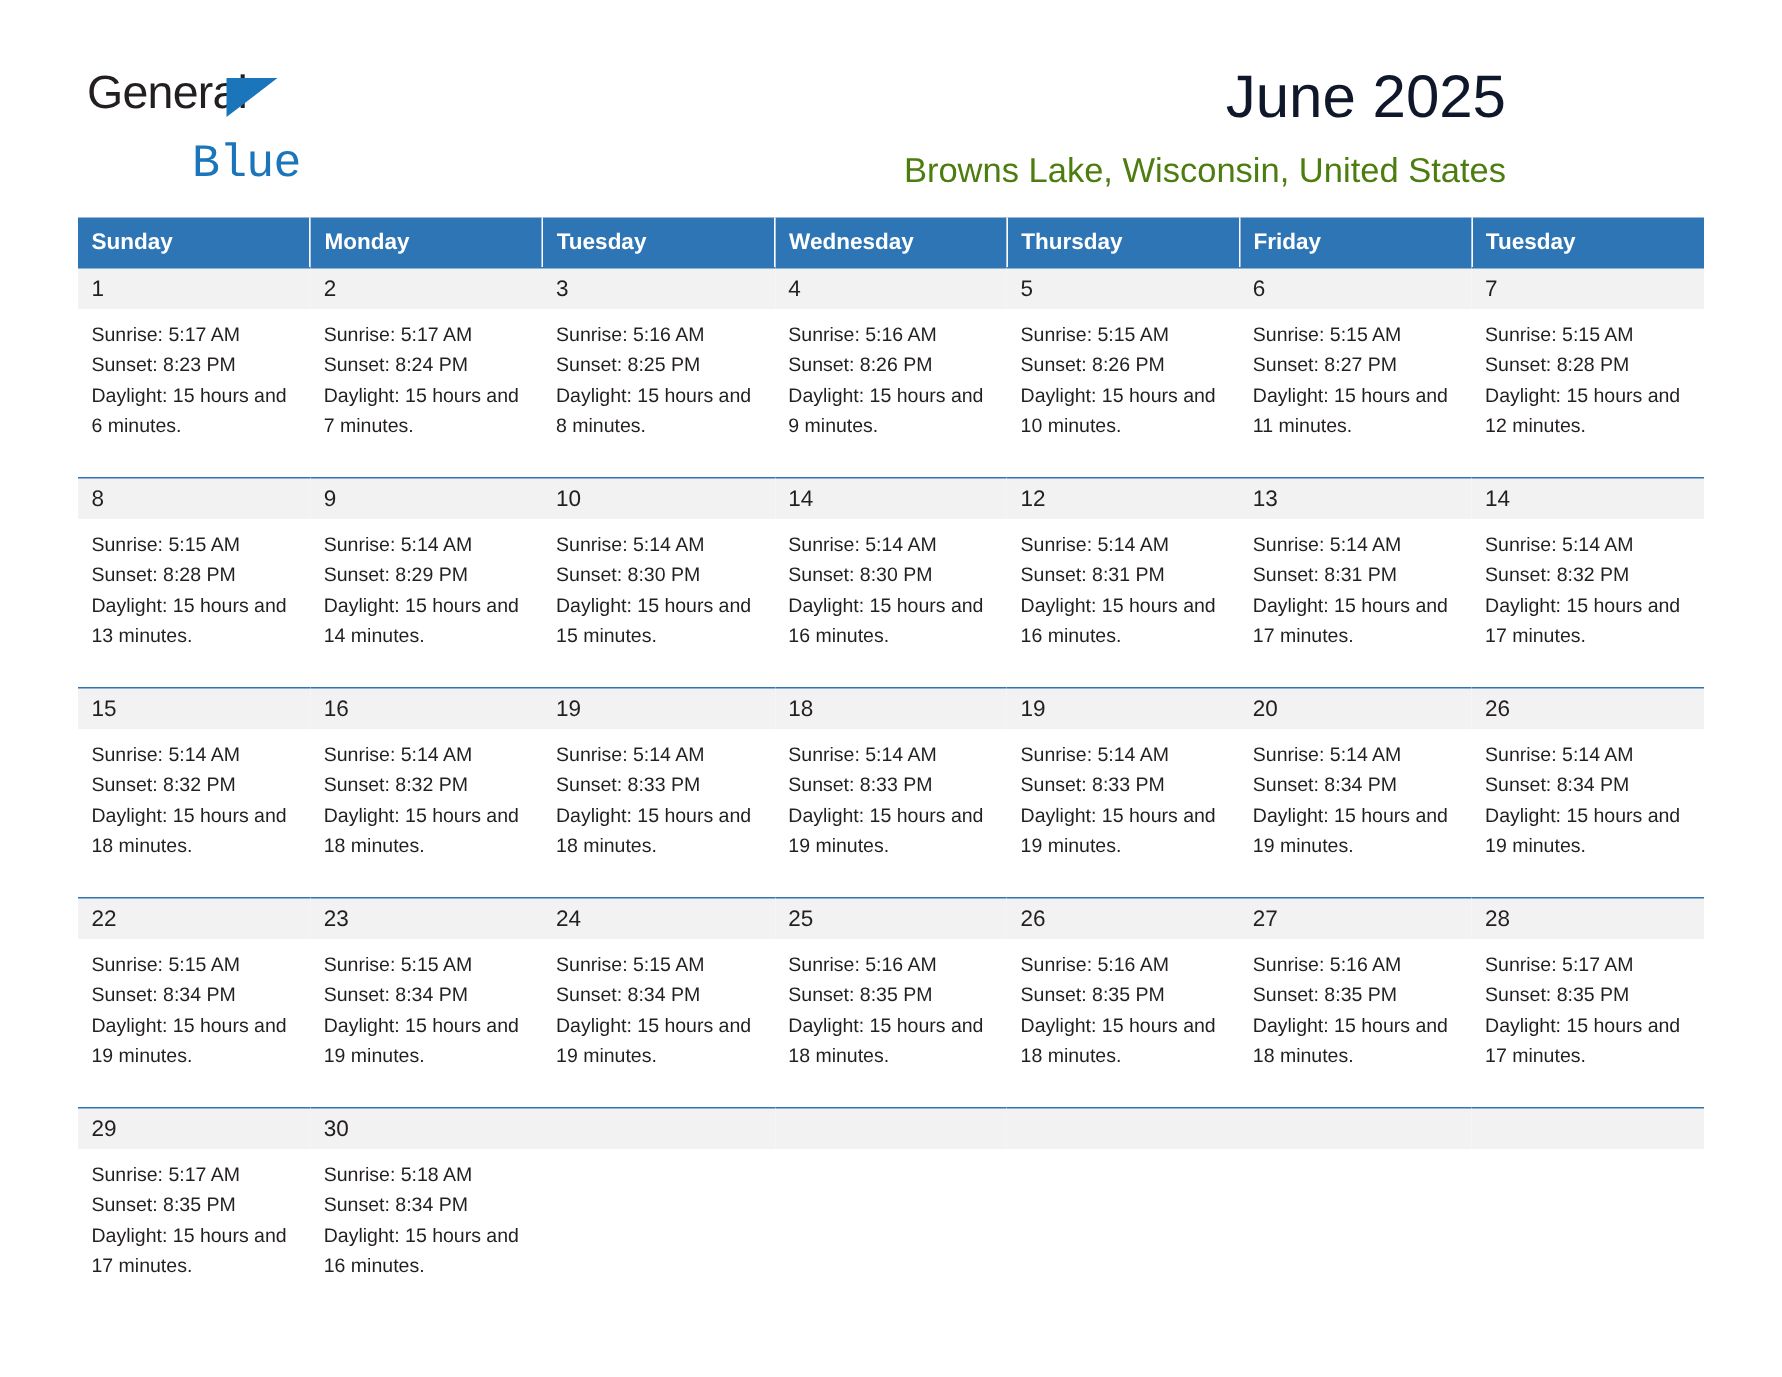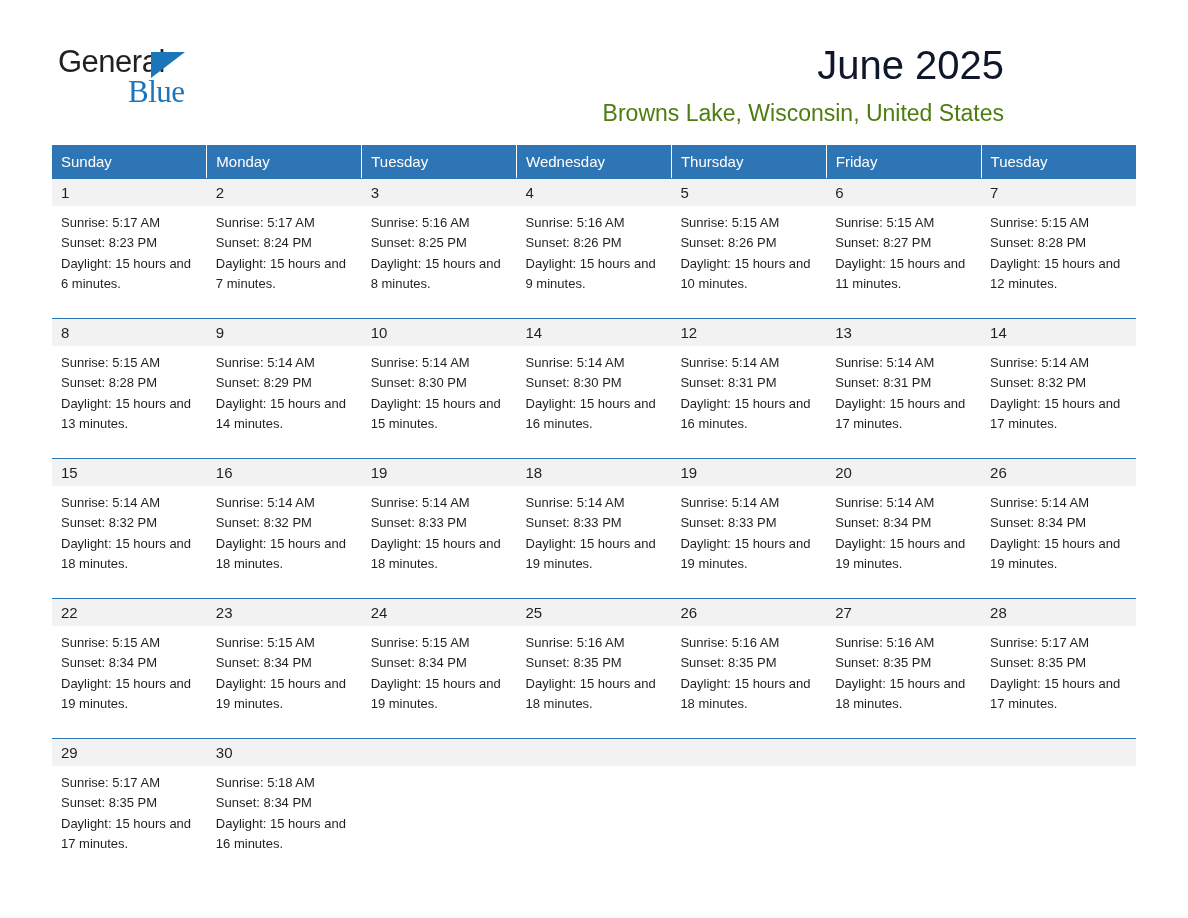--- a/index.html
+++ b/index.html
@@ -39,25 +39,25 @@
     left: 6px;
     top: 0px;
     font-size: 31px;
     letter-spacing: -0.5px;
     color: #231f20;
     font-family: "Liberation Sans", sans-serif;
   }
   .brand-blue {
     position: absolute;
     left: 76px;
-    top: 30px;
+    top: 48px;
     font-size: 31px;
     letter-spacing: -0.5px;
     color: #1b75bb;
-    font-family: Liberation Serif, serif;
+    font-family: Liberation Mono, monospace;
   }
   .brand-flag {
     position: absolute;
     left: 99px;
     top: 8px;
     width: 0;
     height: 0;
     border-left: 34px solid #1b75bb;
     border-bottom: 26px solid transparent;
   }
@@ -83,21 +83,21 @@
   
   .calendar {
     margin-top: 18px;
     width: 1084px;
     border-collapse: collapse;
     table-layout: fixed;
   }
   .calendar th {
     background: #2e75b6;
     color: #ffffff;
-    font-weight: normal;
+    font-weight: bold;
     font-size: 15px;
     text-align: left;
     padding: 8px 0 8px 9px;
     border-right: 1px solid #ffffff;
   }
   .calendar th:last-child { border-right: none; }
   .calendar td {
     vertical-align: top;
     width: 154.85px;
     padding: 0;

